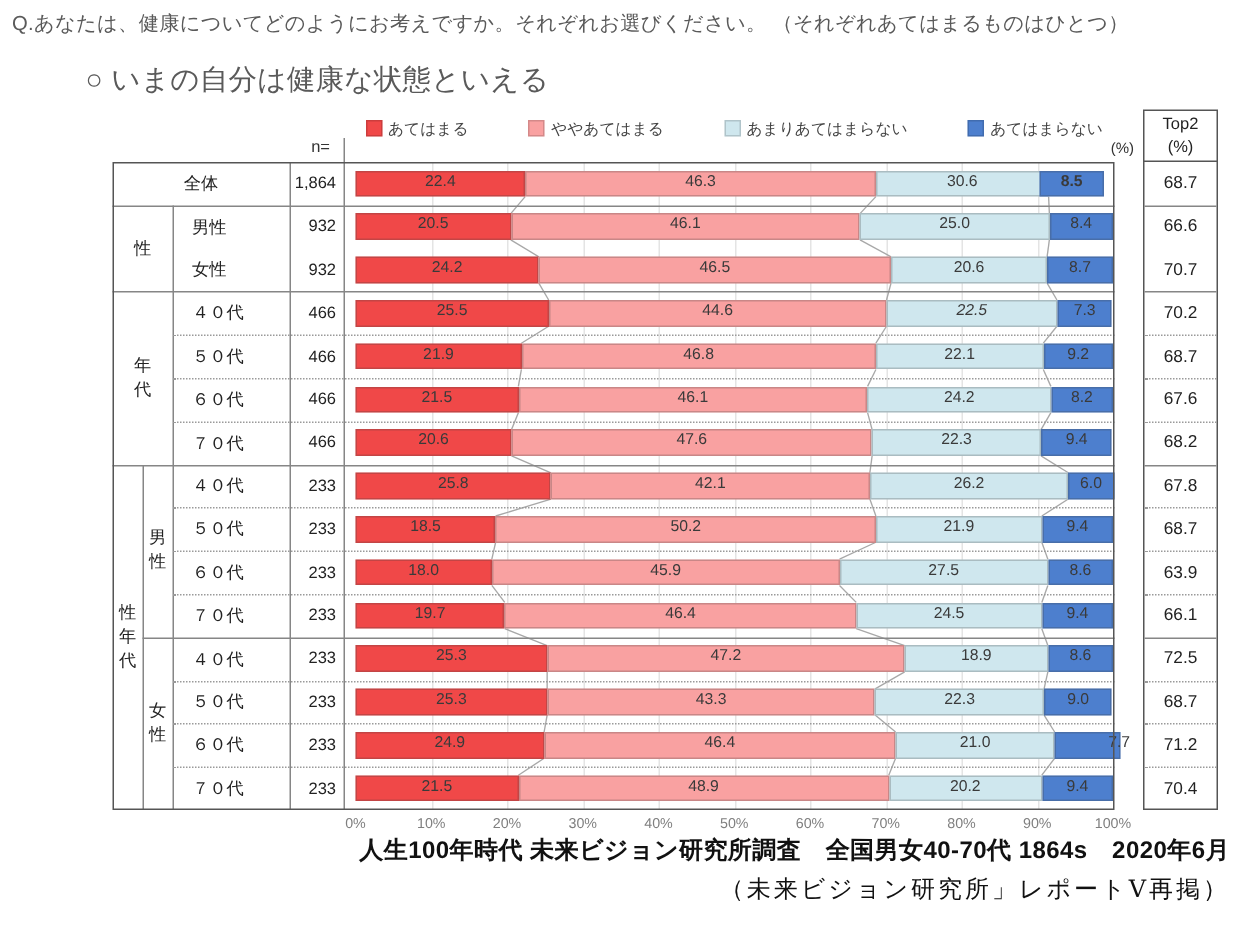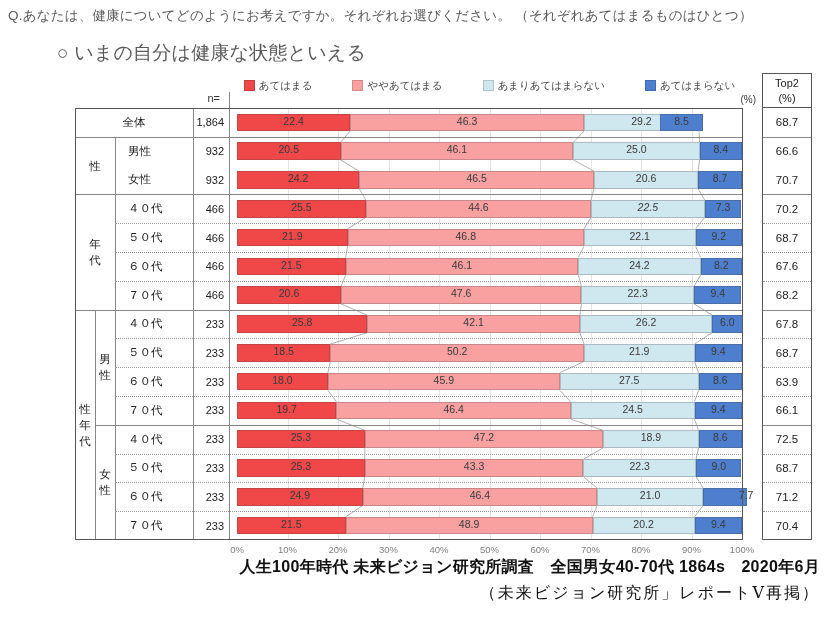--- a/index.html
+++ b/index.html
@@ -130,23 +130,23 @@
       </svg>
       <div class="row-label abs" style="left: 75px; top: 108px; width: 118px; height: 28.8px; justify-content: center;">全体</div>
       <div class="n-val abs" style="left: 193px; top: 108px; width: 31px; height: 28.8px;">1,864</div>
       <div class="seg abs" style="left: 237px; top: 113.6px; width: 113.12px; height: 17.5px; background: rgb(240, 72, 72);">
         <div class="seg-val">22.4</div>
       </div>
       <div class="seg abs" style="left: 350.12px; top: 113.6px; width: 233.815px; height: 17.5px; background: rgb(249, 161, 161);">
         <div class="seg-val">46.3</div>
       </div>
       <div class="seg abs" style="left: 583.935px; top: 113.6px; width: 115.14px; height: 17.5px; background: rgb(207, 231, 238);">
-        <div class="seg-val">29.2</div>
-      </div>
-      <div class="seg abs" style="left: 660px; top: 113.6px; width: 42.925px; height: 17.5px; background: rgb(77, 127, 206);">
+        <div class="seg-val">30.6</div>
+      </div>
+      <div class="seg abs" style="left: 693px; top: 113.6px; width: 42.925px; height: 17.5px; background: rgb(77, 127, 206); font-weight: bold;">
         <div class="seg-val">8.5</div>
       </div>
       <div class="top2-val abs" style="left: 762px; top: 108px; width: 50px; height: 28.8px;">68.7</div>
       <div class="row-label abs" style="left: 115px; top: 136.8px; width: 78px; height: 28.8px; padding-left: 13px;">男性</div>
       <div class="n-val abs" style="left: 193px; top: 136.8px; width: 31px; height: 28.8px;">932</div>
       <div class="seg abs" style="left: 237px; top: 142.4px; width: 103.525px; height: 17.5px; background: rgb(240, 72, 72);">
         <div class="seg-val">20.5</div>
       </div>
       <div class="seg abs" style="left: 340.525px; top: 142.4px; width: 232.805px; height: 17.5px; background: rgb(249, 161, 161);">
         <div class="seg-val">46.1</div>

